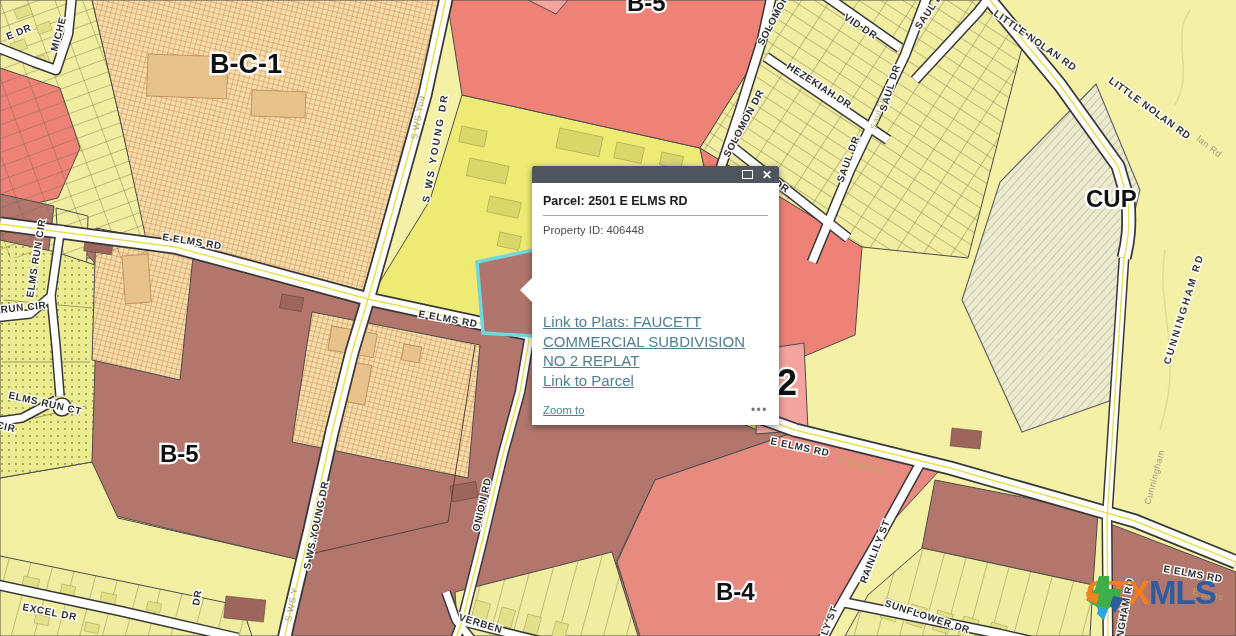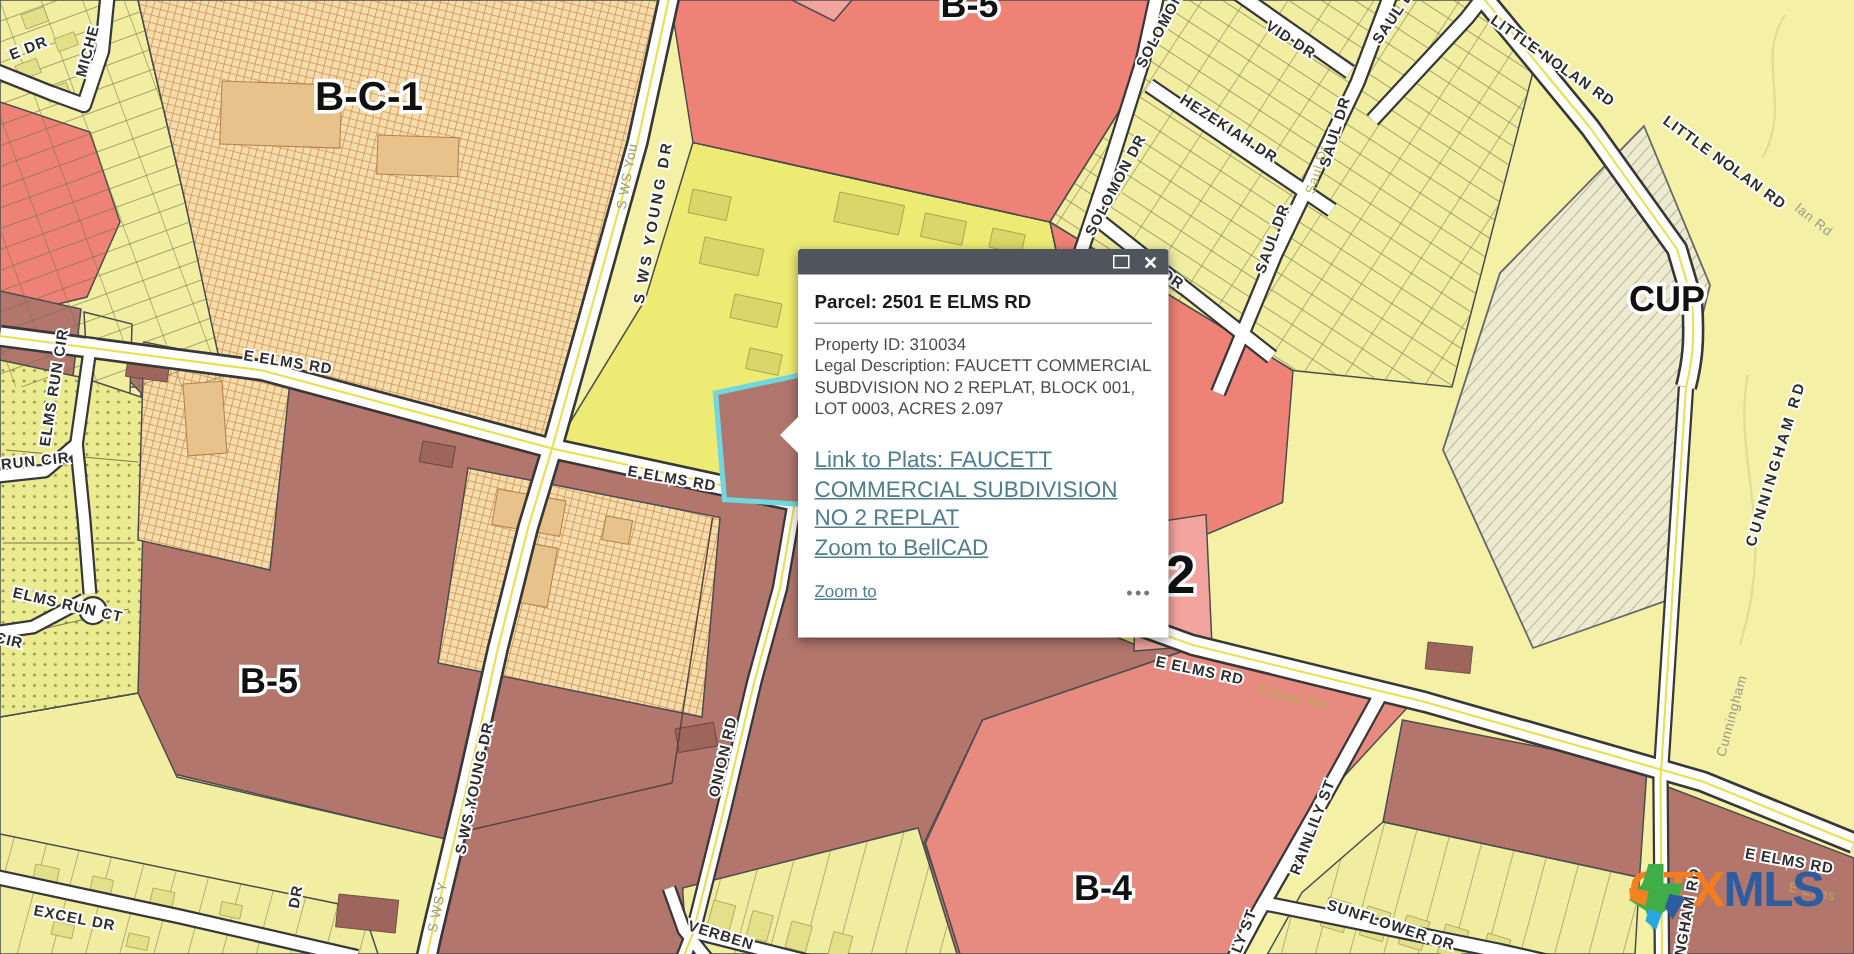--- a/index.html
+++ b/index.html
@@ -16,21 +16,21 @@
       paint-order:stroke;}
   .zl-big{font-size:27px;}
   .zl-num{font-size:36px;}
   
   .popup{position:absolute;left:532px;top:166px;width:247px;height:259px;background:#fff;
          box-shadow:0 2px 7px rgba(0,0,0,.45);z-index:10;}
   .titlebar{height:17px;background:#4f555c;display:flex;align-items:center;justify-content:flex-end;
             gap:9px;padding:0 7px;border-radius:2px 2px 0 0;}
   .maxbox{width:9px;height:7px;border:1.6px solid #fff;cursor:pointer;}
   .closex{color:#fff;font-size:12px;font-weight:bold;line-height:1;cursor:pointer;}
-  .pbody{padding:8px 11px 24px;height:calc(100% - 17px);box-sizing:border-box;display:flex;
+  .pbody{padding:8px 11px 9px;height:calc(100% - 17px);box-sizing:border-box;display:flex;
          flex-direction:column;}
   .ptitle{font-size:12.5px;font-weight:bold;color:#1b1b1b;margin:3px 0 7px;}
   .pdiv{border-top:1px solid #a9a9a9;margin-bottom:7px;}
   .pline{font-size:11.3px;color:#4e4e4e;line-height:1.28;}
   .plinks{margin-top:auto;}
   .plink{display:block;font-size:15px;color:#4f7f8e;text-decoration:underline;line-height:1.32;
          cursor:pointer;}
   .pfooter{display:flex;justify-content:space-between;align-items:center;margin-top:13px;}
   .zoomto{font-size:11.3px;color:#4f7f8e;text-decoration:underline;cursor:pointer;}
   .dots{color:#777;font-size:12px;letter-spacing:1.5px;cursor:pointer;line-height:1;}
@@ -283,25 +283,24 @@
 
 <div class="popup">
   <div class="notch"></div>
   <div class="titlebar">
     <div class="maxbox"></div>
     <div class="closex">✕</div>
   </div>
   <div class="pbody">
     <div class="ptitle">Parcel: 2501 E ELMS RD</div>
     <div class="pdiv"></div>
-    <div class="pline">Property ID:  310034</div>
-    <div class="pline">Legal Description: FAUCETT COMMERCIAL SUBDVISION NO 2 REPLAT, BLOCK 001, LOT 0003, ACRES 2.097</div>
+    <div class="pline">Property ID:  406448</div>
     <div class="plinks">
       <a class="plink">Link to Plats: FAUCETT COMMERCIAL SUBDIVISION NO 2 REPLAT</a>
-      <a class="plink">Zoom to BellCAD</a>
+      <a class="plink">Link to Parcel</a>
     </div>
     <div class="pfooter">
       <a class="zoomto">Zoom to</a>
       <div class="dots">•••</div>
     </div>
   </div>
 </div>
 
 <div class="logo">
   <svg width="40" height="48" viewBox="0 0 40 48" style="margin-right:2px;">

